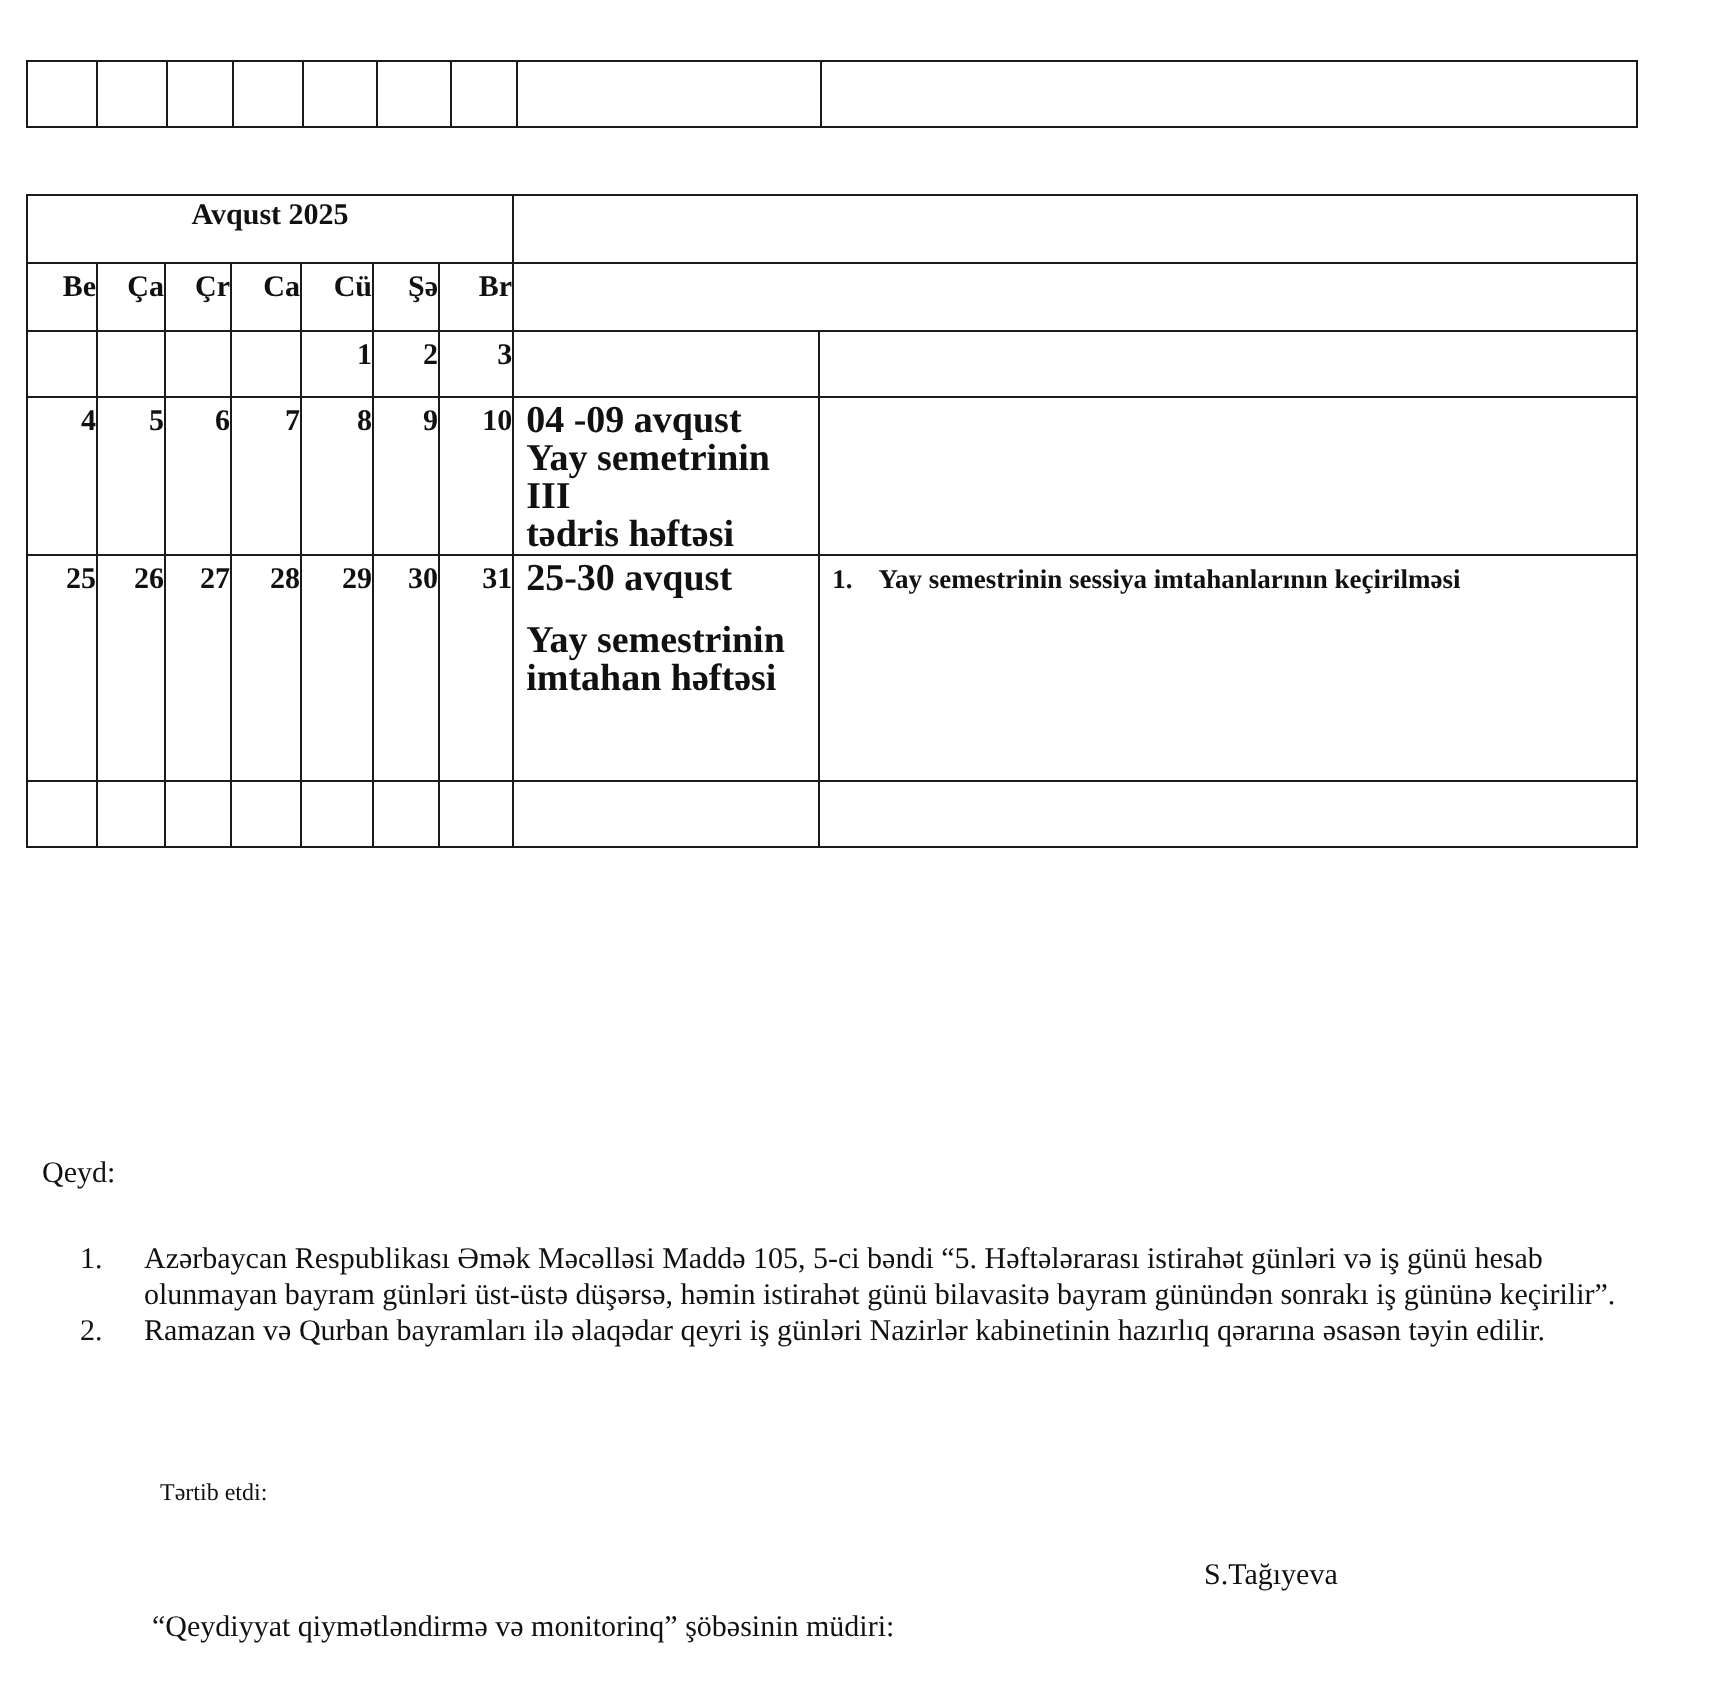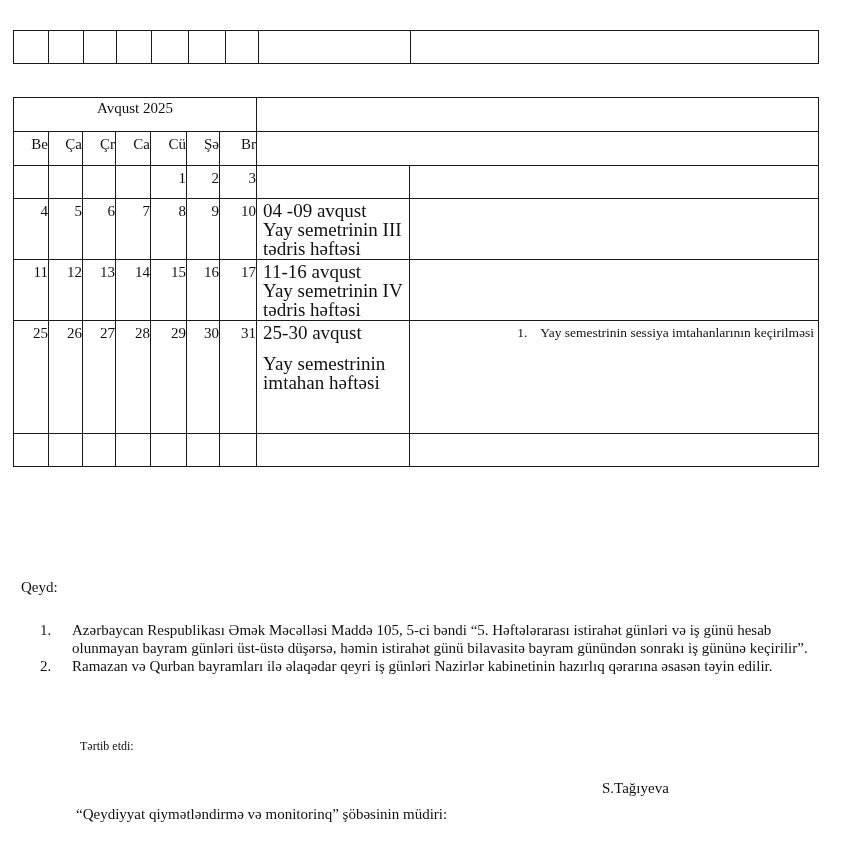--- a/index.html
+++ b/index.html
@@ -1,21 +1,21 @@
 <!DOCTYPE html>
 <html><head>
   <meta charset="utf-8">
   <style>
     html, body { margin:0; padding:0; background:#ffffff; }
     body { width:860px; height:854px; position:relative; overflow:hidden;
       font-family:"Liberation Serif", "DejaVu Serif", serif; color:#111; }
     table { border-collapse:collapse; position:absolute; table-layout:fixed; }
     td { border:1.6px solid #1a1a1a; padding:0; vertical-align:top; }
     #top-table { left:13px; top:30px; width:805px; height:33px; }
-    #cal-table { left:13px; top:97px; width:805px; }
+    #cal-table { left:13px; top:97px; width:805px;font-weight:bold; }
     .cal-td { font-size:15px; line-height:19px; padding:3px 0 0 6px;text-align:right; }
     .title-cell { text-align:center; font-size:15px; padding-top:2px; }
     .note-cell { font-size:13.5px; line-height:18px; padding:3px 4px 0 6px; }
     .week-cell { font-size:19px; line-height:19px; padding:2px 4px 0 6px; }
     .notes { position:absolute; left:21px; top:579px; font-size:15px;font-family:Liberation Serif, serif; }
     .list { position:absolute; left:40px; top:621px; width:800px; font-size:15px; line-height:18px; }
     .list-item { display:flex; }
     .list-num { width:32px; flex:none; }
     .list-text { flex:1; }
     .compiled { position:absolute; left:80px; top:739px; font-size:12px; }
@@ -103,52 +103,37 @@
     <td class="cal-td">9</td>
     <td class="cal-td">10</td>
     <td class="week-cell">
       <div>04 -09 avqust</div>
       <div>Yay semetrinin III</div>
       <div>tədris həftəsi</div>
     </td>
     <td class="note-cell"></td>
   </tr>
 
-  <tr style="height:61px">
-    <td class="cal-td">11</td>
-    <td class="cal-td">12</td>
-    <td class="cal-td">13</td>
-    <td class="cal-td">14</td>
-    <td class="cal-td">15</td>
-    <td class="cal-td">16</td>
-    <td class="cal-td">17</td>
-    <td class="week-cell">
-      <div>11-16 avqust</div>
-      <div>Yay semetrinin IV</div>
-      <div>tədris həftəsi</div>
-    </td>
-    <td class="note-cell"></td>
-  </tr>
 
 
   <tr style="height:113px">
     <td class="cal-td">25</td>
     <td class="cal-td">26</td>
     <td class="cal-td">27</td>
     <td class="cal-td">28</td>
     <td class="cal-td">29</td>
     <td class="cal-td">30</td>
     <td class="cal-td">31</td>
     <td class="week-cell">
       <div>25-30 avqust</div>
       <div class="gap"></div>
       <div>Yay semestrinin</div>
       <div>imtahan həftəsi</div>
     </td>
-    <td class="note-cell" style="white-space:pre;text-align:right;">1.    Yay semestrinin sessiya imtahanlarının keçirilməsi</td>
+    <td class="note-cell" style="white-space:pre;">1.    Yay semestrinin sessiya imtahanlarının keçirilməsi</td>
   </tr>
 
   <tr style="height:33px">
     <td class="cal-td"></td>
     <td class="cal-td"></td>
     <td class="cal-td"></td>
     <td class="cal-td"></td>
     <td class="cal-td"></td>
     <td class="cal-td"></td>
     <td class="cal-td"></td>

